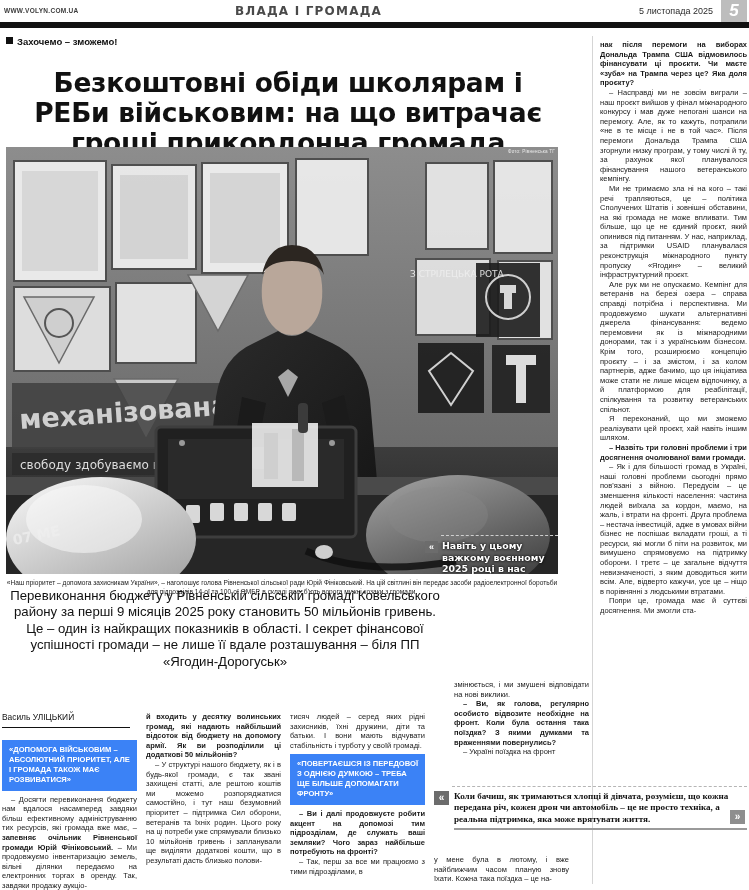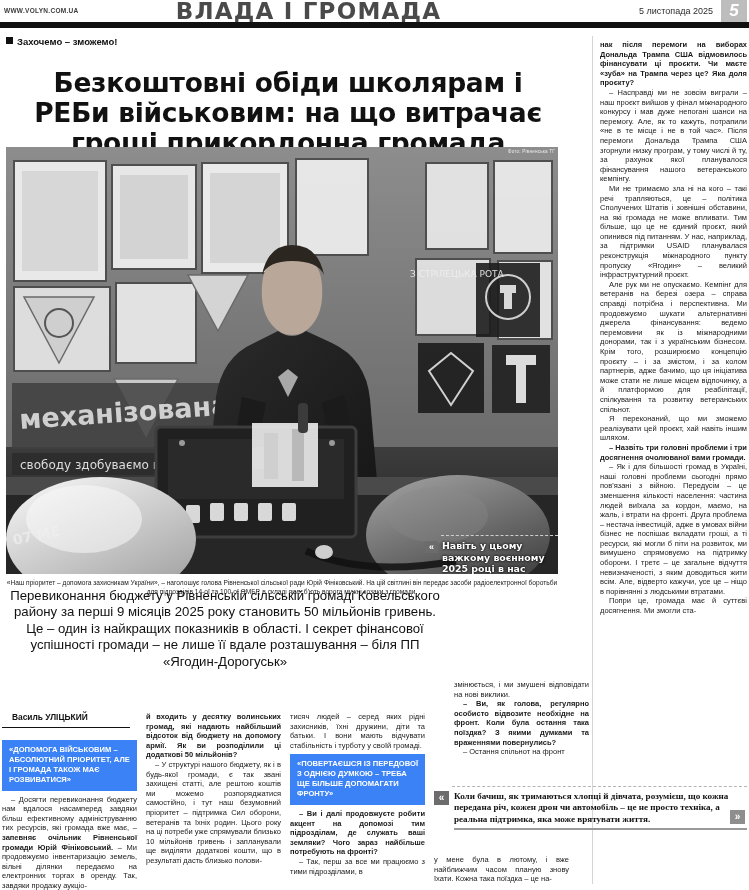--- a/index.html
+++ b/index.html
@@ -2,21 +2,21 @@
 <html><head>
 <meta charset="utf-8">
 <style>
   html,body{margin:0;padding:0;background:#fff;}
   body{width:749px;height:890px;overflow:hidden;font-family:"Liberation Sans",sans-serif;color:#111;}
   .page{position:relative;width:749px;height:890px;}
 
   
   .masthead{position:absolute;left:0;top:0;width:749px;height:22px;}
   .mh-site{position:absolute;left:4px;top:7px;font-size:6.5px;font-weight:bold;letter-spacing:.3px;color:#3b3b3b;}
-  .mh-title{position:absolute;left:0;top:0;width:617px;text-align:center;font-size:23px;line-height:22px;font-weight:bold;letter-spacing:1.2px;color:#4a4a4a;font-family:"DejaVu Sans",sans-serif;}
+  .mh-title{position:absolute;left:0;top:0;width:617px;text-align:center;font-size:12px;line-height:22px;font-weight:bold;letter-spacing:1.2px;color:#4a4a4a;font-family:"DejaVu Sans",sans-serif;}
   .mh-date{position:absolute;right:36px;top:6px;font-size:9px;color:#2b2b2b;}
   .mh-num{position:absolute;right:2px;top:-1px;width:26px;height:24px;background:#bdbdbd;color:#fff;font-size:17px;font-weight:bold;text-align:center;line-height:24px;font-style:italic;}
   .mh-rule{position:absolute;left:0;top:22px;width:749px;height:6px;background:#111;}
 
   
   .kicker{position:absolute;left:6px;top:36px;font-size:9.5px;font-weight:bold;color:#111;}
   .kicker .sq{display:inline-block;width:7px;height:7px;background:#111;margin-right:4px;vertical-align:1px;}
   .headline{position:absolute;left:18px;top:50px;width:540px;text-align:center;
      font-size:26.5px;line-height:30px;font-weight:bold;color:#111;letter-spacing:-.3px;
      font-family:"DejaVu Sans",sans-serif;}
@@ -34,21 +34,21 @@
     font-family:"DejaVu Sans",sans-serif;text-shadow:0 0 2px rgba(0,0,0,.85),0 0 3px rgba(0,0,0,.7);}
 
   
   .caption{position:absolute;left:6px;top:578px;width:552px;text-align:center;font-size:6.6px;line-height:9.4px;color:#1b1b1b;}
 
   
   .lead{position:absolute;left:10px;top:588px;width:430px;text-align:center;
         font-size:13.2px;line-height:16.4px;color:#111;}
 
   
-  .byline{position:absolute;left:12px;top:712px;width:134px;font-size:8.4px;font-weight:bold;color:#111;}
+  .byline{position:absolute;left:2px;top:712px;width:134px;font-size:8.4px;font-weight:normal;color:#111;}
   .byline-rule{position:absolute;left:2px;top:727px;width:128px;height:1.4px;background:#111;}
 
   
   .col{position:absolute;top:736px;width:135px;font-size:7.5px;line-height:9.6px;text-align:justify;color:#1a1a1a;}
   #col1{left:2px;top:736px;}
   #col2{left:146px;top:712px;}
   #col3{left:290px;top:712px;}
   #col4{left:434px;top:680px;margin-left:20px;}
   .col p{margin:0 0 0 0;text-indent:9px;}
   .col p.noind{text-indent:0;}
@@ -240,21 +240,21 @@
   <div class="col" id="col3">
     <p class="noind">тисяч людей – серед яких рідні захисників, їхні дружини, діти та батьки. І вони мають відчувати стабільність і турботу у своїй громаді.</p>
     <div class="sub">«ПОВЕРТАЄШСЯ ІЗ ПЕРЕДОВОЇ З ОДНІЄЮ ДУМКОЮ – ТРЕБА ЩЕ БІЛЬШЕ ДОПОМАГАТИ ФРОНТУ»</div>
     <p class="q">– Ви і далі продовжуєте робити акцент на допомозі тим підрозділам, де служать ваші земляки? Чого зараз найбільше потребують на фронті?</p>
     <p>– Так, перш за все ми працюємо з тими підрозділами, в</p>
   </div>
 
   <div class="col" id="col4">
     <p class="noind">змінюється, і ми змушені відповідати на нові виклики.</p>
     <p class="q">– Ви, як голова, регулярно особисто відвозите необхідне на фронт. Коли була остання така поїздка? З якими думками та враженнями повернулись?</p>
-    <p>– Остання спільнот на фронт</p>
+    <p>– Україні поїздка на фронт</p>
   </div>
 
   <div class="pq2">
     <div class="rule"></div>
     <div class="chev">«</div>
     <div class="txt">Коли бачиш, як тримаються хлопці й дівчата, розумієш, що кожна передана річ, кожен дрон чи автомобіль – це не просто техніка, а реальна підтримка, яка може врятувати життя.</div>
     <div class="chev2">»</div>
     <div class="rule2"></div>
   </div>
 

